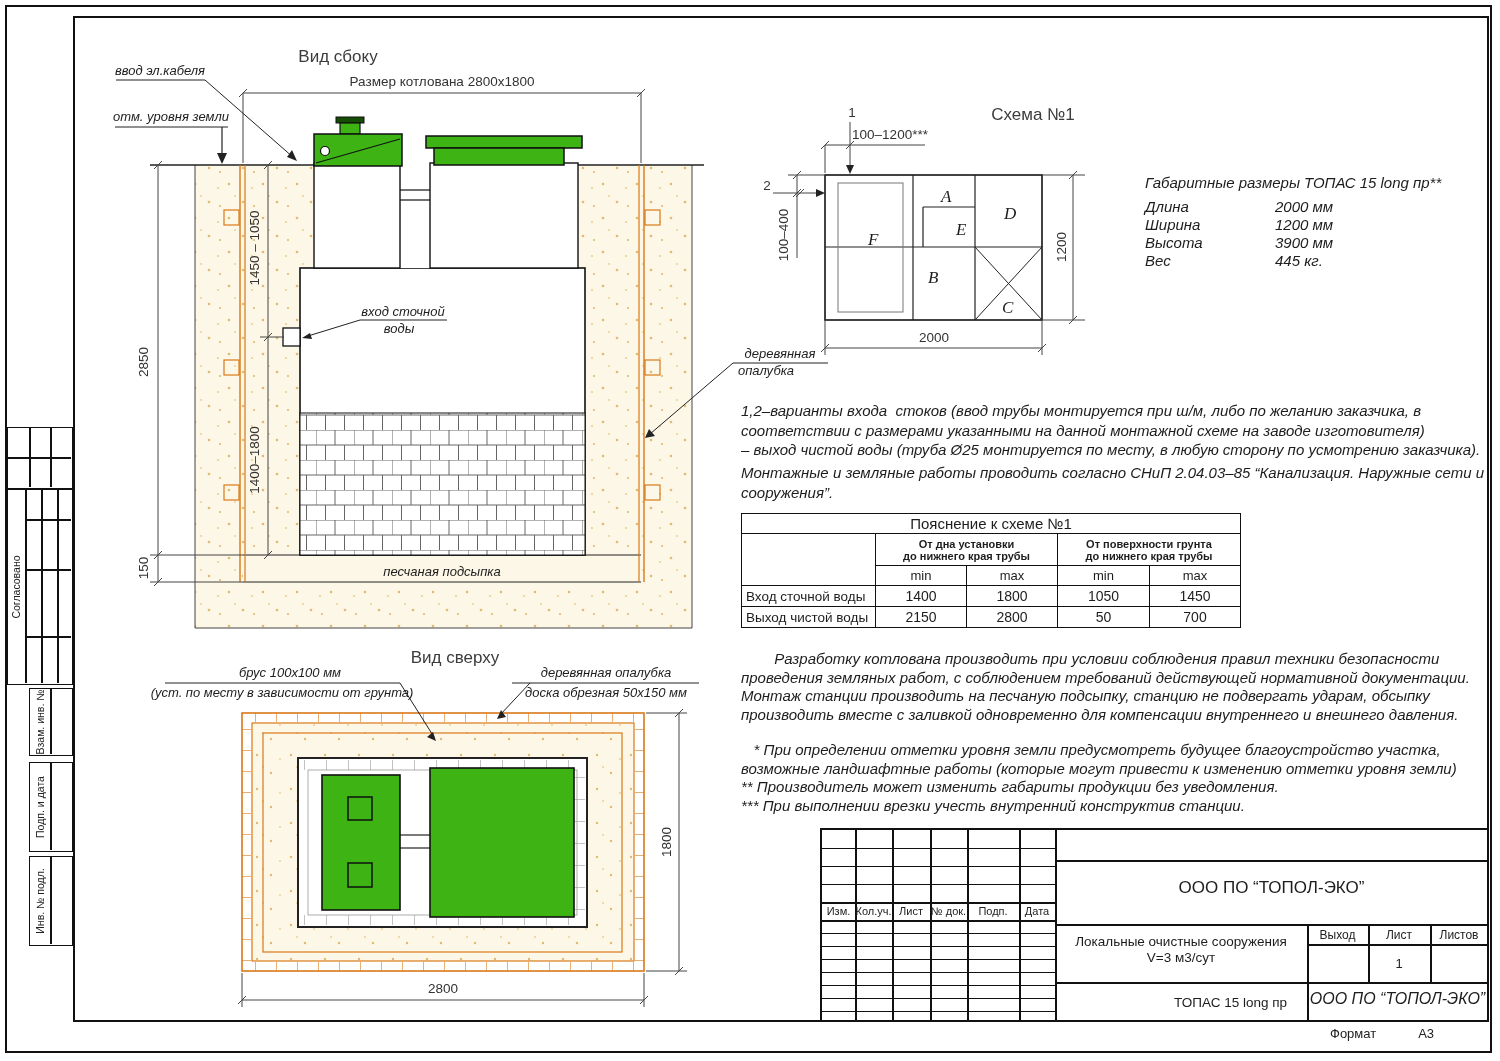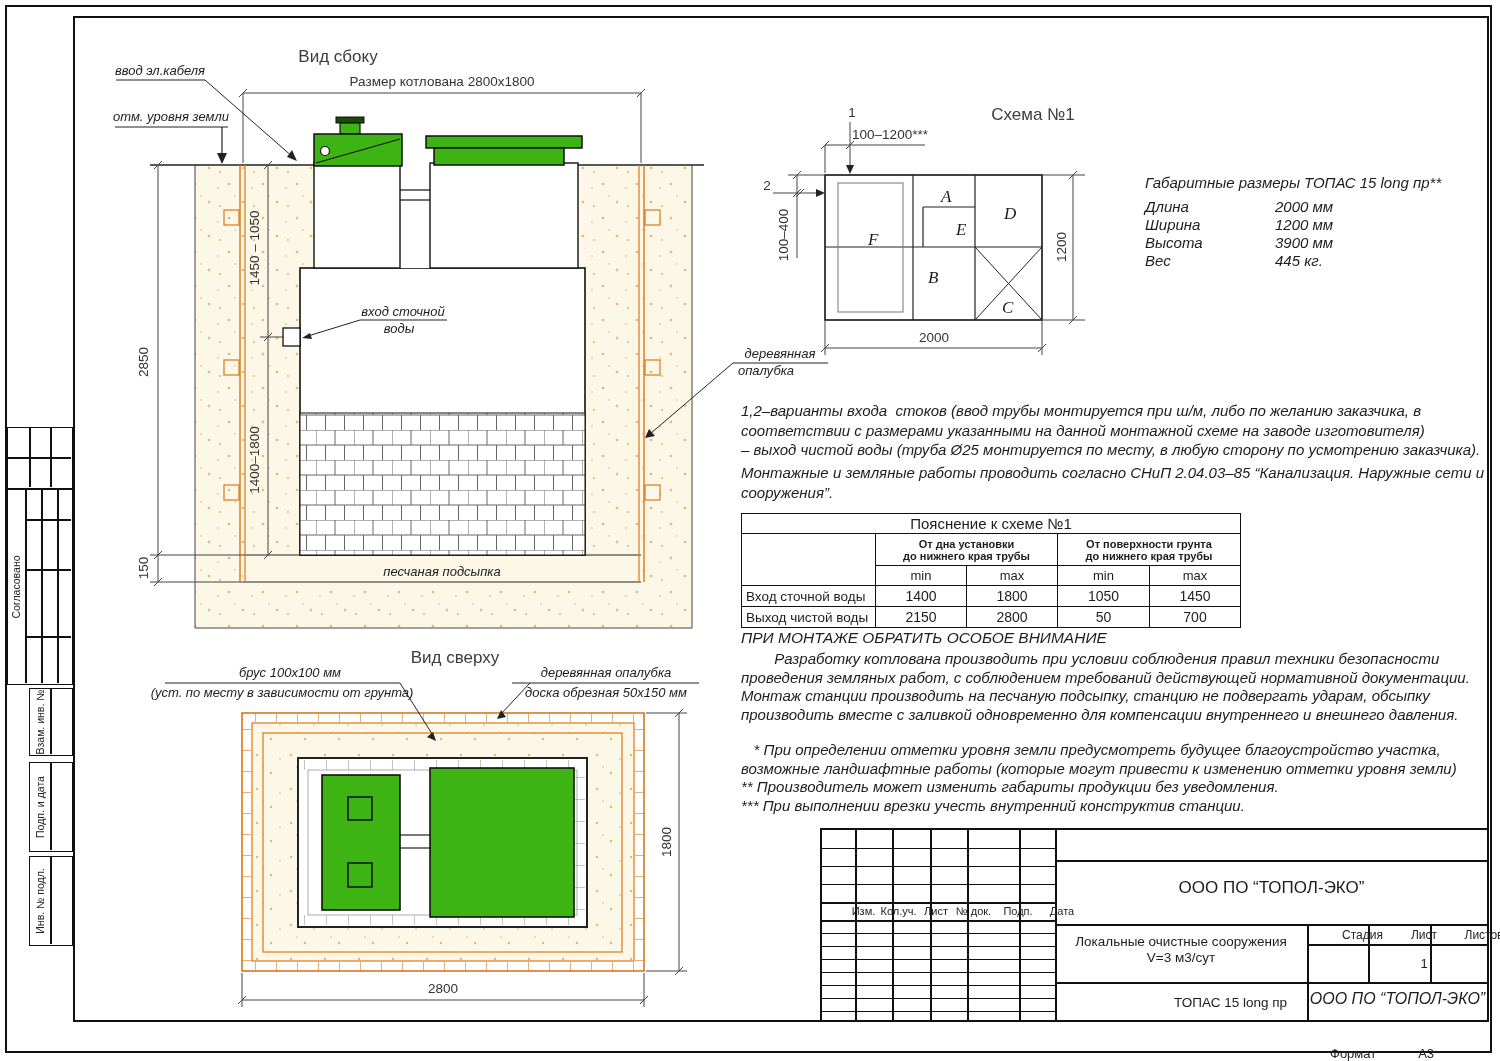--- a/index.html
+++ b/index.html
@@ -22,22 +22,22 @@
   .legend{position:absolute;left:1152px;top:246px;width:330px;font-style:italic;font-size:15px;line-height:18.3px;}
   .notes1{position:absolute;left:741px;top:401px;width:762px;font-style:italic;font-size:15px;line-height:19.5px;}
   .notes2{position:absolute;left:741px;top:463px;width:762px;font-style:italic;font-size:15px;line-height:19.5px;}
   .consump{position:absolute;left:1253px;top:556px;width:240px;font-style:italic;font-size:15px;line-height:21px;}
   .att-title{position:absolute;left:741px;top:629px;width:700px;font-style:italic;font-size:15.5px;}
   .att-body{position:absolute;left:741px;top:650px;width:762px;font-style:italic;font-size:15px;line-height:18.6px;}
   .att-foot{position:absolute;left:741px;top:741px;width:762px;font-style:italic;font-size:15px;line-height:18.6px;}
   table.expl{position:absolute;left:741px;top:513px;border-collapse:collapse;table-layout:fixed;background:#fff;}
   table.expl td,table.expl th{border:1.5px solid #111;padding:0;text-align:center;vertical-align:middle;font-weight:normal;}
   .tb{position:absolute;left:820px;top:828px;width:669px;height:194px;border:2px solid #111;box-sizing:border-box;background:#fff;}
-  .tb .lab{position:absolute;font-size:11px;text-align:center;color:#222;margin-left:25px;}
-  .fmt{position:absolute;left:1330px;top:1026px;width:150px;display:flex;gap:42px;font-size:13px;color:#222;margin-top:20px;}
+  .tb .lab{position:absolute;font-size:11px;text-align:center;color:#222;}
+  .fmt{position:absolute;left:1330px;top:1026px;width:150px;display:flex;gap:42px;font-size:13px;color:#222;}
   svg text{fill:#1d1d1d;}
   svg .t-ann{font-family:"Liberation Sans",sans-serif;font-style:italic;font-size:13px;}
   svg .t-dim{font-family:"Liberation Sans",sans-serif;font-size:13.5px;fill:#333;}
   svg .t-view{font-family:"Liberation Sans",sans-serif;font-size:17px;fill:#3c3c3c;}
   svg .t-cam{font-family:"Liberation Serif",serif;font-style:italic;font-size:17px;}
 </style>
 </head>
 <body>
 
 <div class="sheet">
@@ -310,21 +310,20 @@
       <td style="height:20px;font-size:13.5px;text-align:left;padding-left:4px;">Выход чистой воды</td>
       <td style="font-size:14px;">2150</td>
       <td style="font-size:14px;">2800</td>
       <td style="font-size:14px;">50</td>
       <td style="font-size:14px;">700</td>
     </tr>
   </tbody>
     </table>
 
 
-  <div class="att-title">ПРИ МОНТАЖЕ ОБРАТИТЬ ОСОБОЕ ВНИМАНИЕ</div>
   <div class="att-body pre">        Разработку котлована производить при условии соблюдения правил техники безопасности
 проведения земляных работ, с соблюдением требований действующей нормативной документации.
 Монтаж станции производить на песчаную подсыпку, станцию не подвергать ударам, обсыпку
 производить вместе с заливкой одновременно для компенсации внутреннего и внешнего давления.</div>
   <div class="att-foot pre">   * При определении отметки уровня земли предусмотреть будущее благоустройство участка,
 возможные ландшафтные работы (которые могут привести к изменению отметки уровня земли)
 ** Производитель может изменить габариты продукции без уведомления.
 *** При выполнении врезки учесть внутренний конструктив станции.</div>
 
   <svg class="abs" style="left:150px;top:645px;" width="580" height="400" viewBox="0 0 580 400">
@@ -441,21 +440,21 @@
     <div class="vline" style="left:485px;top:94px;height:96px;"></div>
     <div class="hline" style="left:485px;top:114px;width:181px;"></div>
     <div class="vline" style="left:546px;top:94px;height:58px;"></div>
     <div class="vline" style="left:608px;top:94px;height:58px;"></div>
     <div class="abs" style="left:233px;top:48px;width:433px;text-align:center;font-size:17px;">ООО ПО “ТОПОЛ-ЭКО”</div>
     <div class="abs" style="left:233px;top:104px;width:252px;text-align:center;font-size:13.5px;line-height:16px;">
       <div>Локальные очистные сооружения</div>
       <div>V=3 м3/сут</div>
     </div>
     <div class="abs" style="left:233px;top:165px;width:232px;text-align:right;font-size:13.5px;">ТОПАС 15 long пр</div>
-    <div class="lab" style="left:485px;top:98px;width:61px;font-size:12px;">Стадия</div>
+    <div class="lab" style="left:485px;top:98px;width:61px;font-size:12px;">Выход</div>
     <div class="lab" style="left:546px;top:98px;width:62px;font-size:12px;">Лист</div>
     <div class="lab" style="left:608px;top:98px;width:58px;font-size:12px;">Листов</div>
     <div class="lab" style="left:546px;top:126px;width:62px;font-size:13px;">1</div>
     <div class="abs" style="left:485px;top:160px;width:181px;text-align:center;font-size:16px;font-style:italic;">ООО ПО “ТОПОЛ-ЭКО”</div>
   </div>
 
   <div class="fmt">
     <span>Формат</span>
     <span>А3</span>
   </div>

